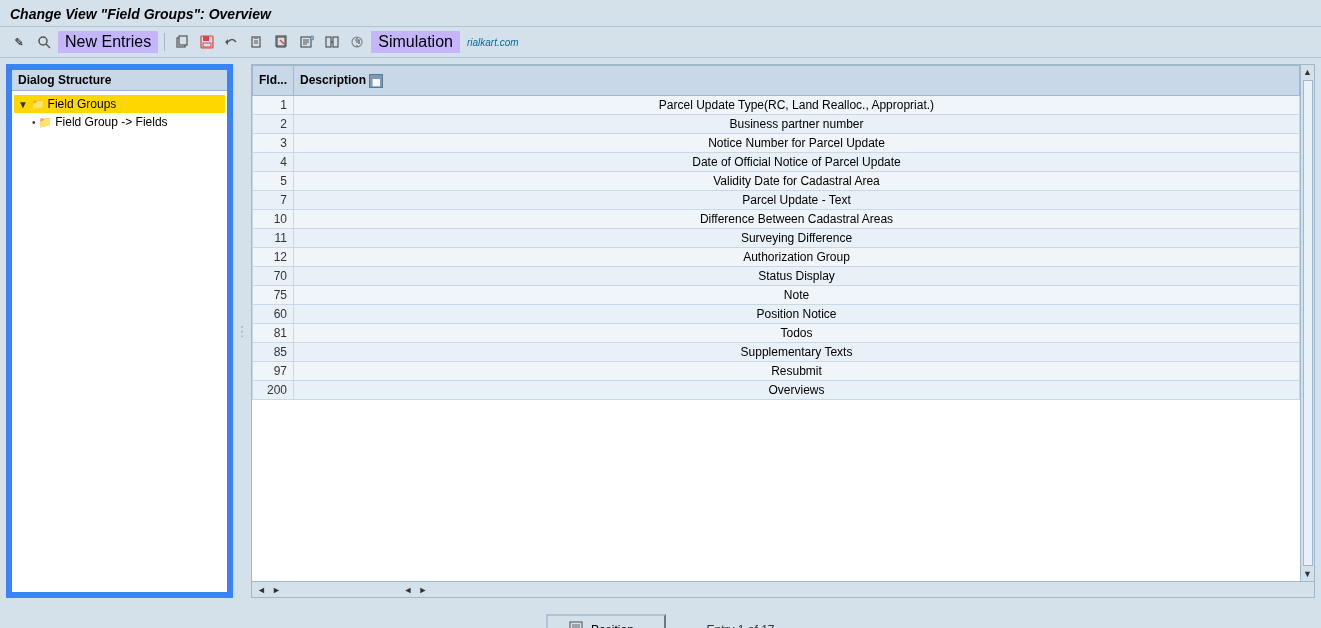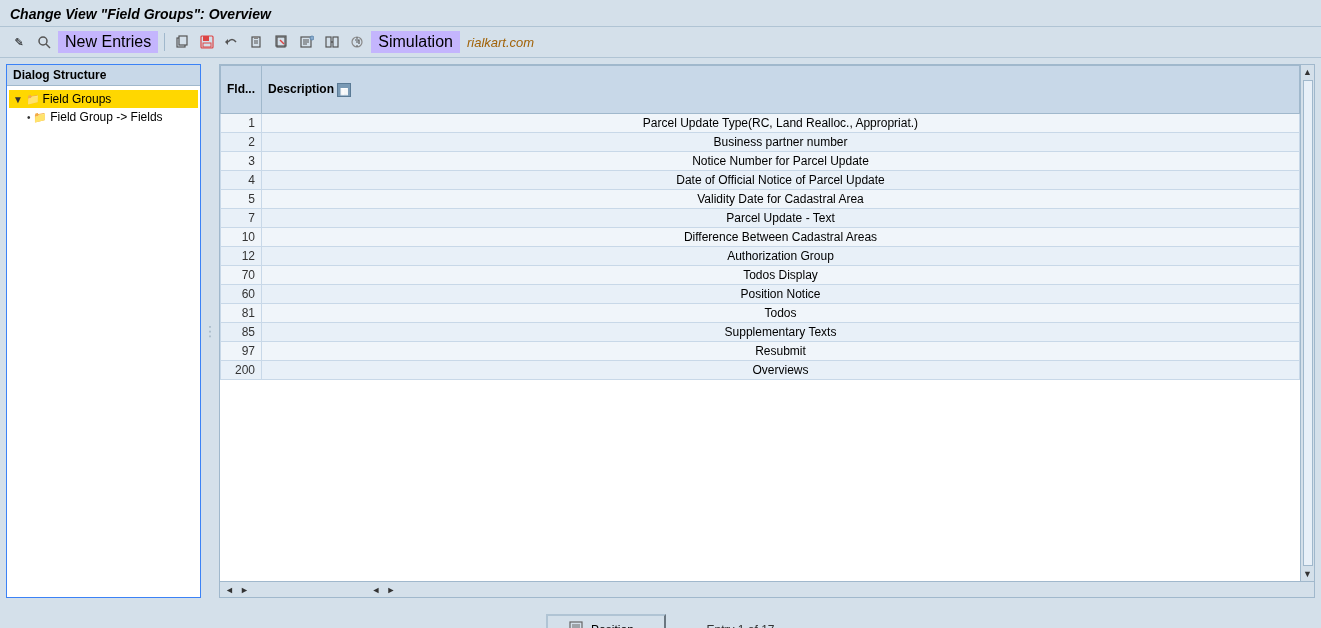--- a/index.html
+++ b/index.html
@@ -55,41 +55,41 @@
       background: #c4b5fd;
       border: 1px solid transparent;
       padding: 2px 6px;
       cursor: pointer;
       font-size: 16px;
       height: 22px;
       display: flex;
       align-items: center;
     }
     .watermark {
-      font-size: 13px;
-      color: #a16207;
+      font-size: 10px;
+      color: #0369a1;
       margin-left: 4px;
       font-style: italic;
       text-align: right;
     }
 
     
     .main-content {
       display: flex;
       height: calc(628px - 82px);
       background: #d4e0ea;
       padding: 6px;
       gap: 6px;
     }
 
     
     .left-panel {
-      width: 195px;
+      width: 227px;
       background: #fff;
-      border: 1px solid #3b82f6;
+      border: 6px solid #3b82f6;
       flex-shrink: 0;
     }
     .panel-header {
       background: #c8d8e8;
       padding: 3px 6px;
       font-size: 12px;
       font-weight: bold;
       border-bottom: 1px solid #a0b8cc;
     }
     .tree-container {
@@ -135,21 +135,21 @@
 
     .data-table {
       width: 100%;
       border-collapse: collapse;
       font-size: 12px;
     }
 
     .data-table thead th {
       background: #c8d8e8;
       border: 1px solid #a0b8cc;
-      padding: 16px 6px;
+      padding: 7px 6px;
       text-align: left;
       font-weight: bold;
       position: sticky;
       top: 0;
       white-space: nowrap;
     }
 
     .data-table tbody td {
       border: 1px solid #c8d8e8;
       padding: 2px 6px;
@@ -423,26 +423,34 @@
               </tr>
               <tr>
                 <td class="num-col">7</td>
                 <td>Parcel Update - Text</td>
               </tr>
               <tr>
                 <td class="num-col">10</td>
                 <td>Difference Between Cadastral Areas</td>
               </tr>
               <tr>
+                <td class="num-col">11</td>
+                <td>Surveying Difference</td>
+              </tr>
+              <tr>
                 <td class="num-col">12</td>
                 <td>Authorization Group</td>
               </tr>
               <tr>
                 <td class="num-col">70</td>
-                <td>Todos Display</td>
+                <td>Status Display</td>
+              </tr>
+              <tr>
+                <td class="num-col">75</td>
+                <td>Note</td>
               </tr>
               <tr>
                 <td class="num-col">60</td>
                 <td>Position Notice</td>
               </tr>
               <tr>
                 <td class="num-col">81</td>
                 <td>Todos</td>
               </tr>
               <tr>

